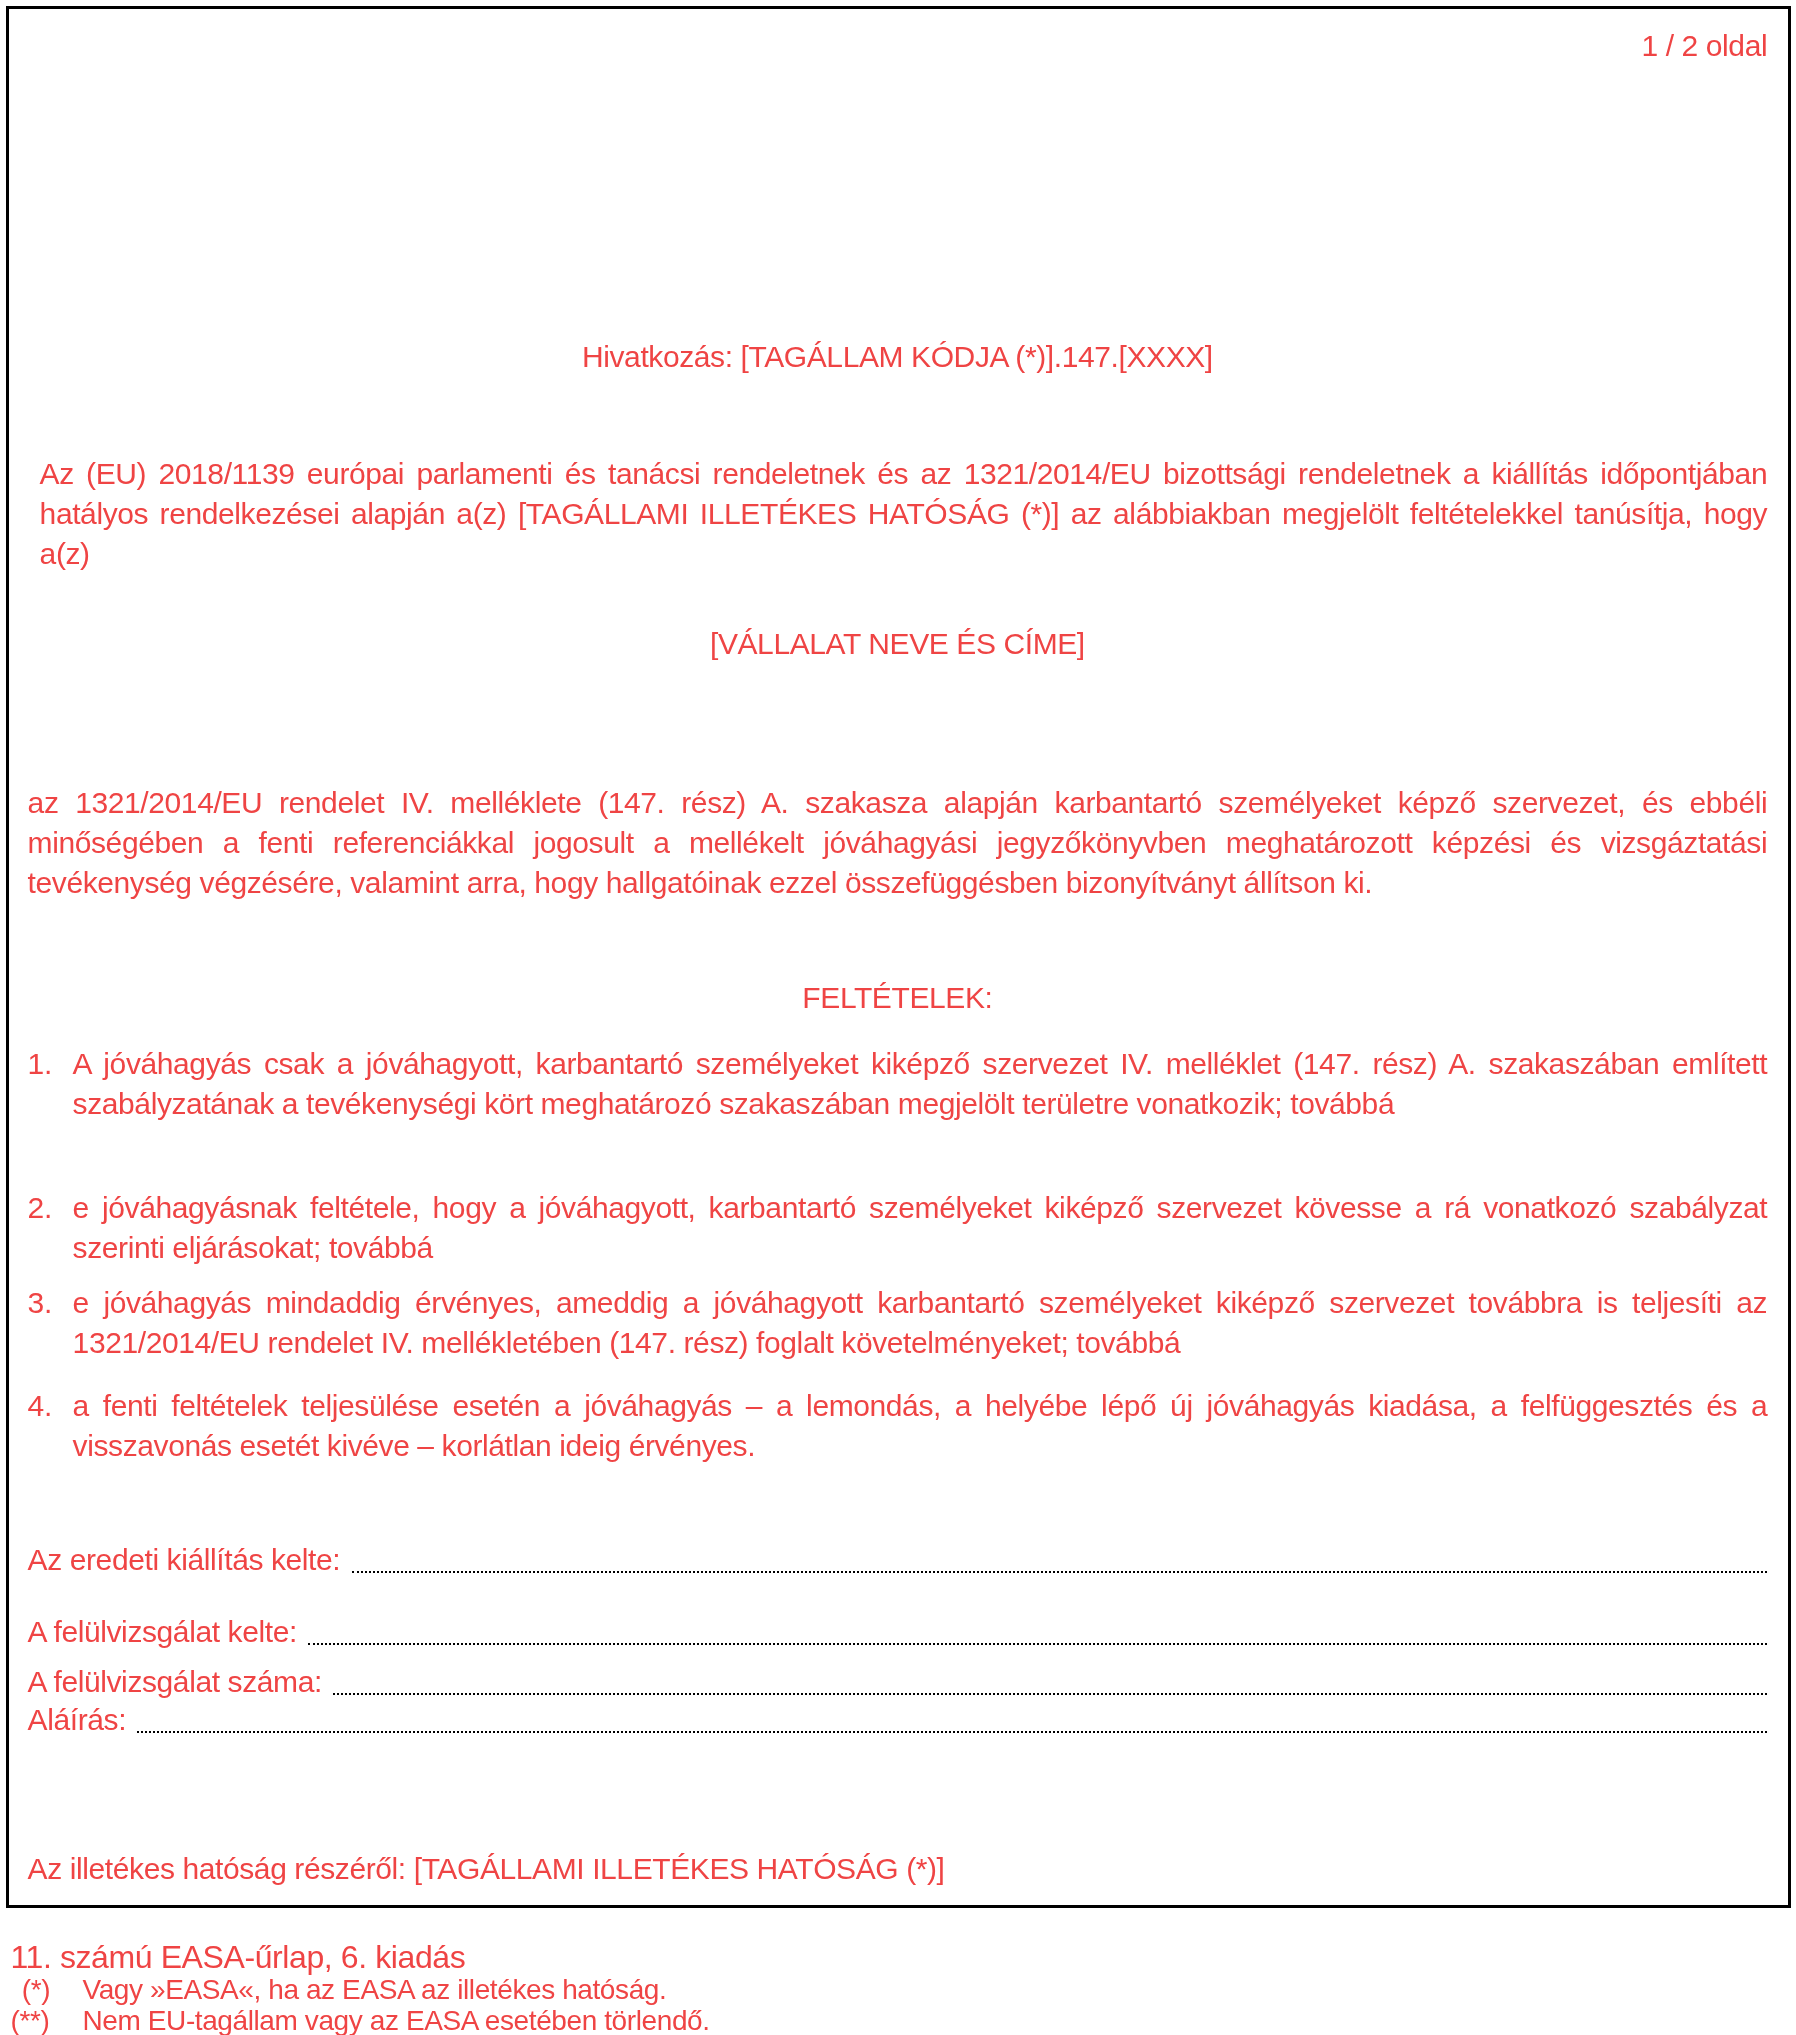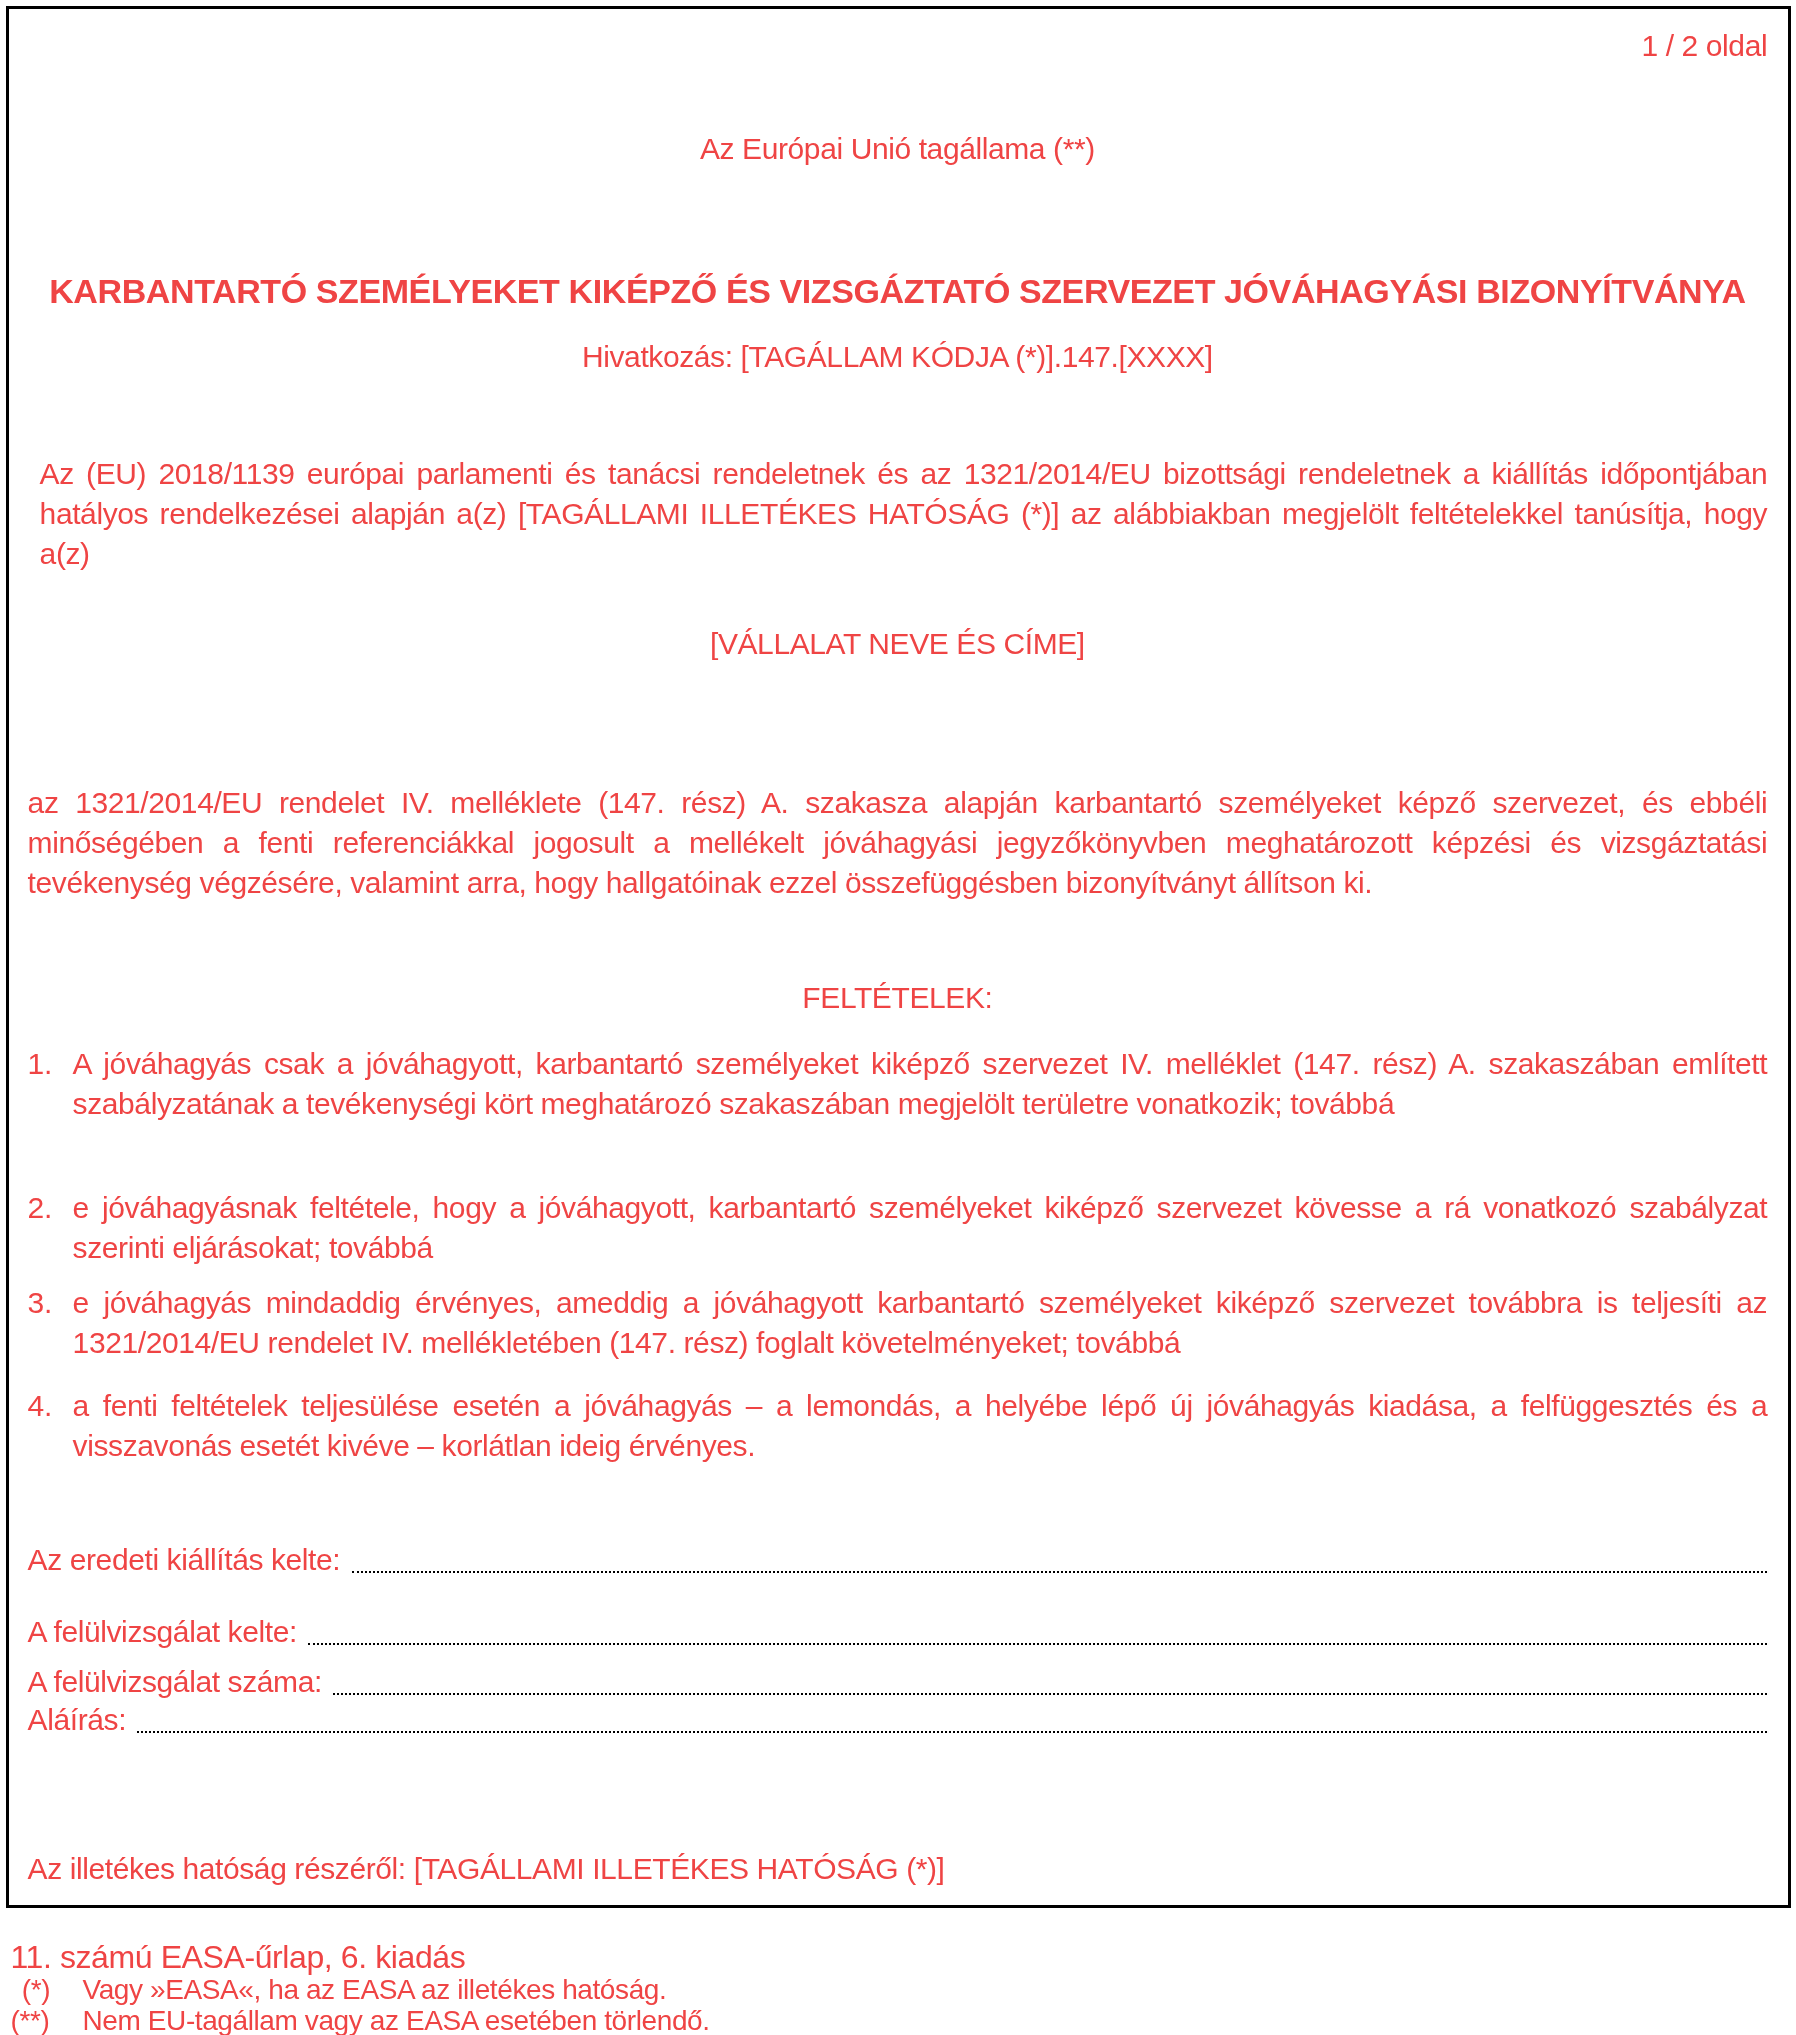--- a/index.html
+++ b/index.html
@@ -62,23 +62,21 @@
 </head>
 <body>
 
 <div class="page">
 
   <div class="doc-box">
 
     <div class="abs right" style="top:17.6px;">1 / 2 oldal</div>
 
 
-    <div class="abs center" style="top:120px;">Az Európai Unió tagállama (**)</div>
 
-    <div class="abs doc-title" style="top:262px;">KARBANTARTÓ SZEMÉLYEKET KIKÉPZŐ ÉS VIZSGÁZTATÓ SZERVEZET JÓVÁHAGYÁSI BIZONYÍTVÁNYA</div>
 
     <div class="abs center" style="top:328px;">Hivatkozás: [TAGÁLLAM KÓDJA (*)].147.[XXXX]</div>
 
     <div class="abs justify" style="top:445px;margin-left:12px;">Az (EU) 2018/1139 európai parlamenti és tanácsi rendeletnek és az 1321/2014/EU bizottsági rendeletnek a kiállítás időpontjában hatályos rendelkezései alapján a(z) [TAGÁLLAMI ILLETÉKES HATÓSÁG (*)] az alábbiakban megjelölt feltételekkel tanúsítja, hogy a(z)</div>
 
     <div class="abs center" style="top:615px;">[VÁLLALAT NEVE ÉS CÍME]</div>
 
     <div class="abs justify" style="top:774px;">az 1321/2014/EU rendelet IV. melléklete (147. rész) A. szakasza alapján karbantartó személyeket képző szervezet, és ebbéli minőségében a fenti referenciákkal jogosult a mellékelt jóváhagyási jegyzőkönyvben meghatározott képzési és vizsgáztatási tevékenység végzésére, valamint arra, hogy hallgatóinak ezzel összefüggésben bizonyítványt állítson ki.</div>
 
     <div class="abs" style="top:969px;text-align:center;">FELTÉTELEK:</div>

